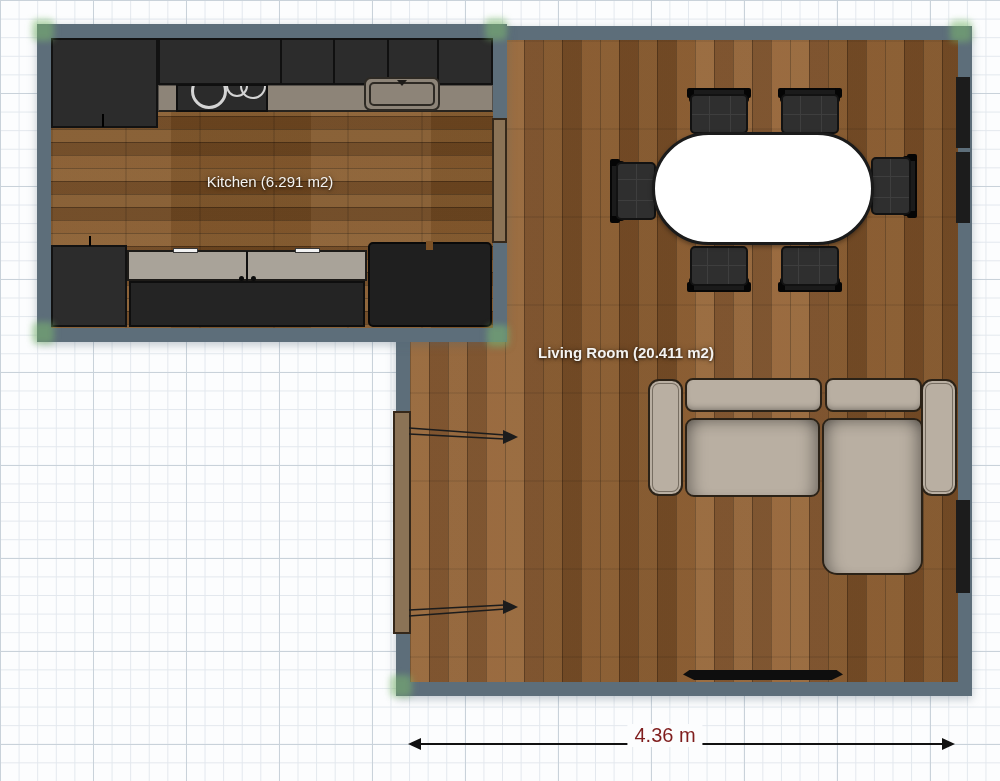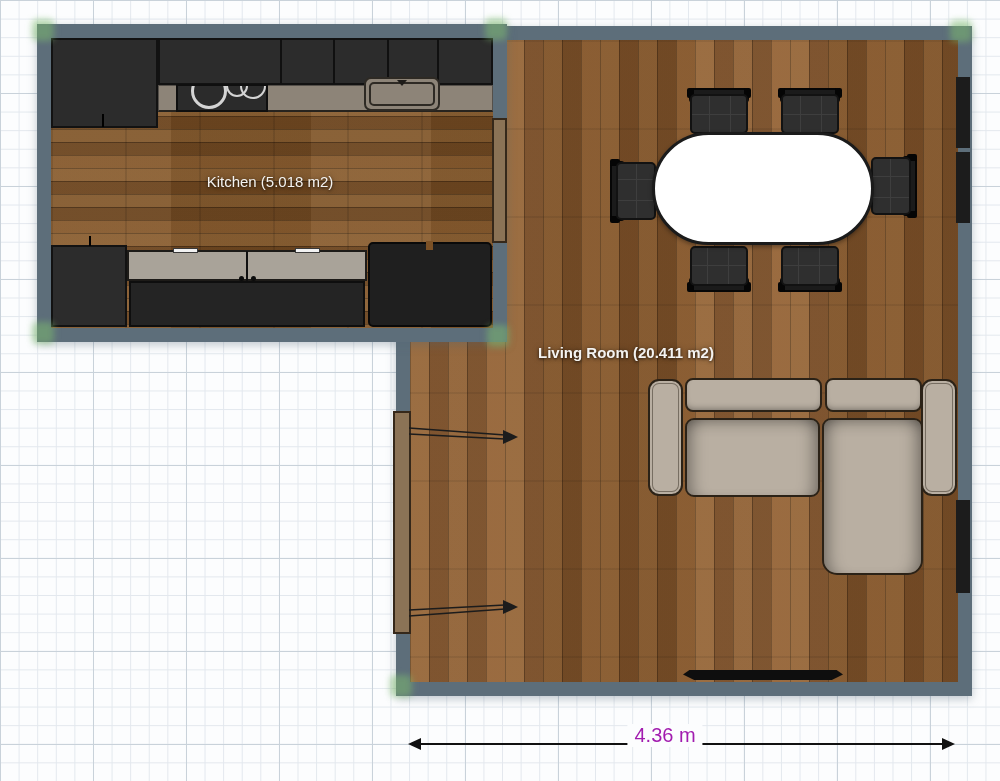--- a/index.html
+++ b/index.html
@@ -68,21 +68,21 @@
   .seat{border-radius:9px;box-shadow:inset 16px 0 16px -12px rgba(0,0,0,.38), inset -16px 0 16px -12px rgba(0,0,0,.38), inset 0 14px 14px -11px rgba(0,0,0,.3);}
   .chaise{border-radius:9px 9px 15px 15px;box-shadow:inset 16px 0 16px -12px rgba(0,0,0,.38), inset -16px 0 16px -12px rgba(0,0,0,.38), inset 0 14px 14px -11px rgba(0,0,0,.3);}
   
   .wall-unit{background:#1c1c1c;}
   .tv{background:#0e0e0e;clip-path:polygon(4% 0,96% 0,100% 45%,93% 100%,7% 100%,0 45%);}
   .room-label{color:#f4f3f1;font-size:15px;text-align:center;text-shadow:0 1px 3px rgba(0,0,0,.65), 0 0 6px rgba(0,0,0,.35);white-space:nowrap;}
   .dim-line{height:2px;background:#111;}
   .dim-arrow{width:0;height:0;border-top:6px solid transparent;border-bottom:6px solid transparent;}
   .dim-arrow.left{border-right:13px solid #111;}
   .dim-arrow.right{border-left:13px solid #111;}
-  .dim-label{position:absolute;top:-12px;left:47%;transform:translateX(-50%);background:#fcfdfe;padding:0 7px;font-size:20px;color:#a21caf;white-space:nowrap;}
+  .dim-label{position:absolute;top:-12px;left:47%;transform:translateX(-50%);background:#fcfdfe;padding:0 7px;font-size:20px;color:#7f1d1d;white-space:nowrap;}
 </style>
 </head>
 <body>
 
 <div id="canvas">
 
   <div class="abs wall" style="left:396px;top:26px;width:576px;height:670px;"></div>
   <div class="abs floor-living" style="left:410px;top:40px;width:548px;height:642px;"></div>
 
   <div class="abs wall" style="left:37px;top:24px;width:470px;height:318px;"></div>
@@ -173,21 +173,21 @@
   <div class="abs wall-unit" style="left:956px;top:500px;width:14px;height:93px;"></div>
   <div class="abs tv" style="left:683px;top:670px;width:160px;height:10px;"></div>
 
   <div class="abs corner-marker" style="left:32px;top:19px;"></div>
   <div class="abs corner-marker" style="left:485px;top:18px;"></div>
   <div class="abs corner-marker" style="left:950px;top:20px;"></div>
   <div class="abs corner-marker" style="left:32px;top:322px;"></div>
   <div class="abs corner-marker" style="left:487px;top:325px;"></div>
   <div class="abs corner-marker" style="left:390px;top:675px;"></div>
 
-  <div class="abs room-label" style="left:180px;top:173px;width:180px;">Kitchen (5.018 m2)</div>
+  <div class="abs room-label" style="left:180px;top:173px;width:180px;">Kitchen (6.291 m2)</div>
   <div class="abs room-label" style="left:538px;top:344px;width:174px;font-weight:bold;">Living Room (20.411 m2)</div>
 
   <div class="abs" style="left:408px;top:736px;width:547px;height:18px;">
     <div class="dim-arrow left abs" style="left:0;top:2px;"></div>
     <div class="dim-line abs" style="left:10px;right:10px;top:7px;"></div>
     <div class="dim-arrow right abs" style="right:0;top:2px;"></div>
     <div class="dim-label">4.36 m</div>
   </div>
 
 </div>

